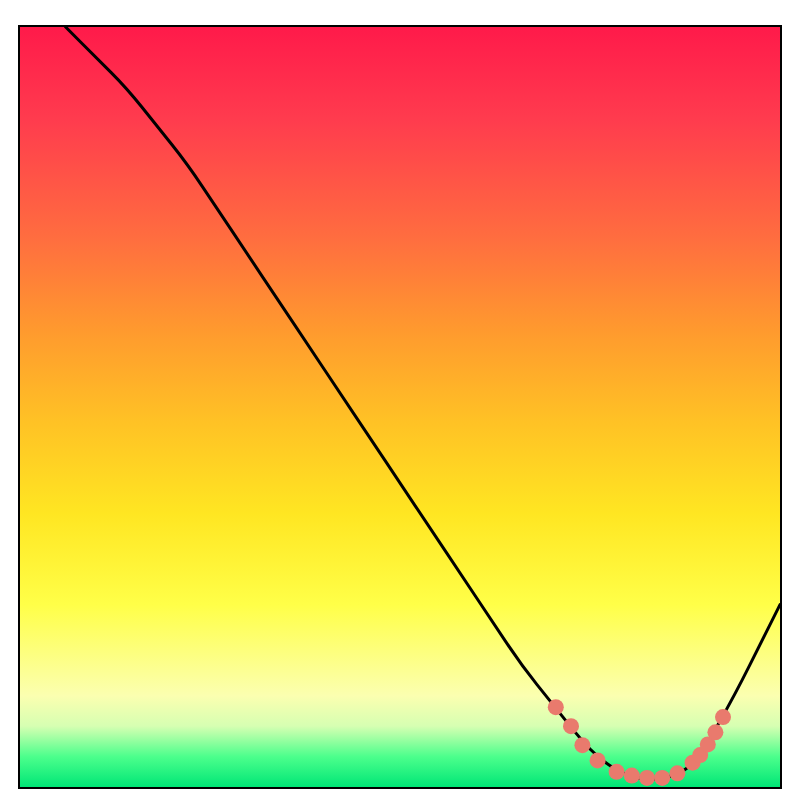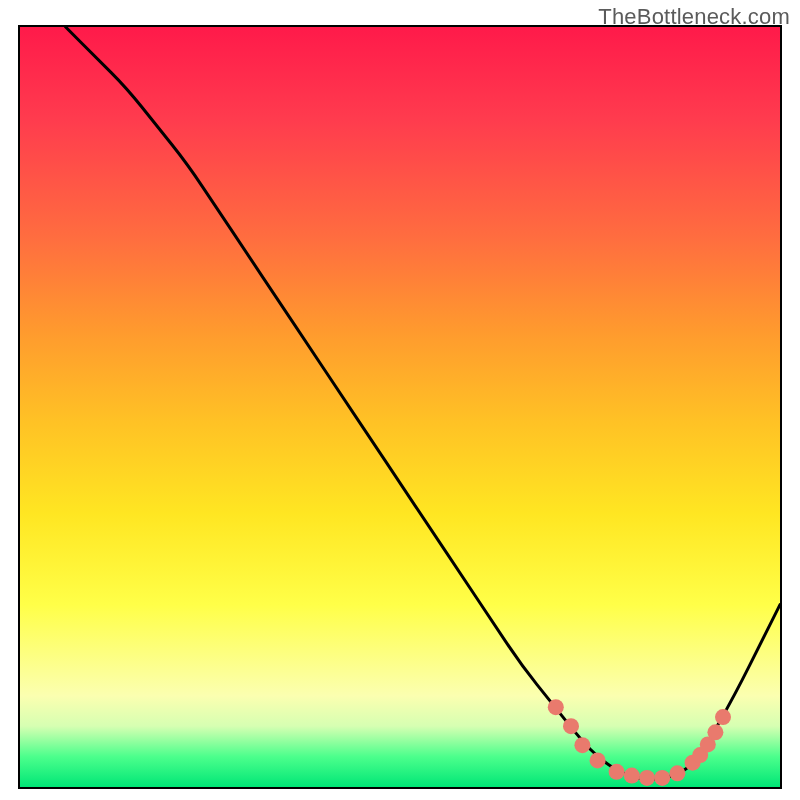--- a/index.html
+++ b/index.html
@@ -59,21 +59,20 @@
     inset: 0;
     width: 100%;
     height: 100%;
   }
 </style>
 </head>
 <body>
 
 <div class="chart-container">
 
-  <div class="watermark">TheBottleneck.com</div>
 
   <div class="plot-area">
     <div class="gradient-bg"></div>
     <svg class="curve-layer" id="curve-layer" viewBox="0 0 760 760" preserveAspectRatio="none">
       <path id="curve-path" fill="none" stroke="#000000" stroke-width="3" stroke-linejoin="round" stroke-linecap="round" d="M 45.6 0.0 Q 45.6 0.0 60.8 15.2 Q 76.0 30.4 91.2 45.6 Q 106.4 60.8 121.6 79.8 Q 136.8 98.8 152.0 117.8 Q 167.2 136.8 182.4 159.6 Q 197.6 182.4 212.8 205.2 Q 228.0 228.0 243.2 250.8 Q 258.4 273.6 273.6 296.4 Q 288.8 319.2 304.0 342.0 Q 319.2 364.8 334.4 387.6 Q 349.6 410.4 364.8 433.2 Q 380.0 456.0 395.2 478.8 Q 410.4 501.6 425.6 524.4 Q 440.8 547.2 456.0 570.0 Q 471.2 592.8 486.4 615.6 Q 501.6 638.4 516.8 657.4 Q 532.0 676.4 547.2 695.4 Q 562.4 714.4 570.0 722.0 Q 577.6 729.6 585.2 735.3 Q 592.8 741.0 600.4 744.8 Q 608.0 748.6 615.6 750.5 Q 623.2 752.4 630.8 752.4 Q 638.4 752.4 646.0 750.5 Q 653.6 748.6 661.2 744.8 Q 668.8 741.0 676.4 731.5 Q 684.0 722.0 699.2 695.4 Q 714.4 668.8 729.6 638.4 Q 744.8 608.0 752.4 592.8 T 760.0 577.6"></path>
       <g id="marker-group">
           <circle cx="535.8" cy="680.2" r="8" fill="#e97a6d"></circle>
           <circle cx="551.0" cy="699.2" r="8" fill="#e97a6d"></circle>
           <circle cx="562.4" cy="718.2" r="8" fill="#e97a6d"></circle>
           <circle cx="577.6" cy="733.4" r="8" fill="#e97a6d"></circle>

